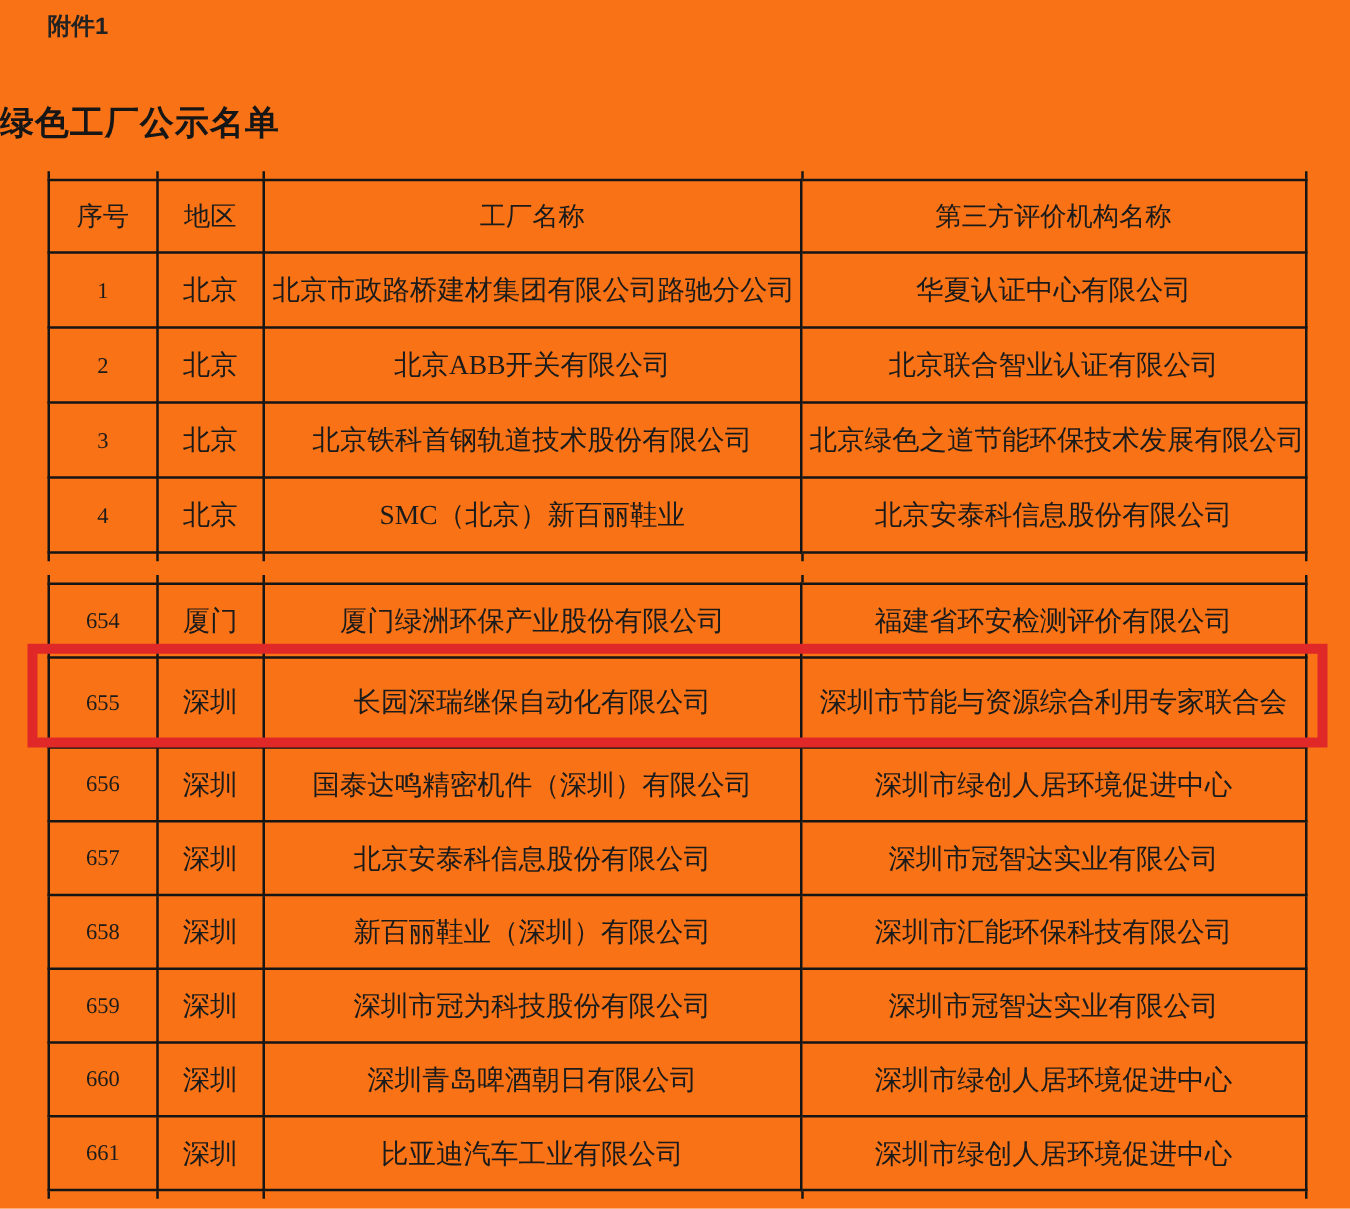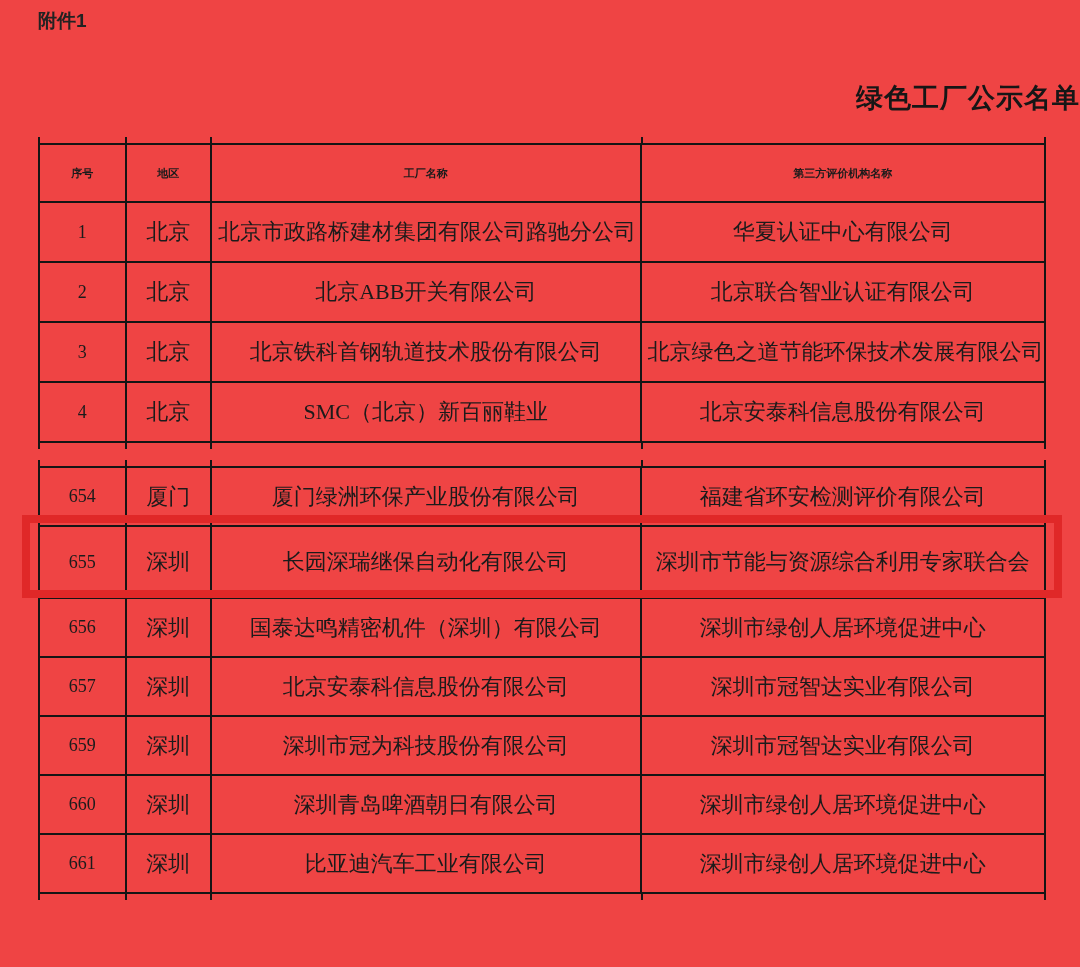--- a/index.html
+++ b/index.html
@@ -6,38 +6,38 @@
     margin: 0;
     padding: 0;
     background: #ffffff;
     font-family: "Liberation Serif", "DejaVu Serif", serif;
     color: #1b1b1b;
   }
   .page {
     position: relative;
     width: 1080px;
     height: 967px;
-    background: #ef4444;
+    background: #f97316;
     overflow: hidden;
   }
   .attachment-label {
     position: absolute;
     left: 38px;
     top: 8px;
     font-family: "Liberation Sans", "DejaVu Sans", sans-serif;
     font-weight: 700;
     font-size: 19px;
     color: #222;
   }
   .doc-title {
     position: absolute;
     left: 0;
     right: 0;
     top: 80px;
-    text-align: right;
+    text-align: left;
     font-family: Liberation Mono, monospace;
     font-weight: 700;
     font-size: 27px;
     letter-spacing: 1px;
     color: #161616;
   }
   .tbl-wrap {
     position: absolute;
     left: 38px;
     width: 1008px;
@@ -52,23 +52,23 @@
   th, td {
     border: 2px solid #151515;
     text-align: center;
     vertical-align: middle;
     font-size: 22px;
     padding: 2px 6px;
     overflow: hidden;
     white-space: nowrap;
   }
   th {
-    font-weight: 700;
+    font-weight: 400;
     height: 52px;
-    font-size: 11px;
+    font-size: 21px;
   }
   #table1 td { height: 54px; }
   #table2 td { height: 53px; }
   #table2 tr.hl td { height: 66px; }
   td.c-no { font-size: 18px; }
   
   .tick {
     position: absolute;
     width: 2px;
     height: 6px;
@@ -190,20 +190,26 @@
             <td class="c-factory">国泰达鸣精密机件（深圳）有限公司</td>
             <td class="c-agency">深圳市绿创人居环境促进中心</td>
           </tr>
           <tr>
             <td class="c-no">657</td>
             <td class="c-region">深圳</td>
             <td class="c-factory">北京安泰科信息股份有限公司</td>
             <td class="c-agency">深圳市冠智达实业有限公司</td>
           </tr>
           <tr>
+            <td class="c-no">658</td>
+            <td class="c-region">深圳</td>
+            <td class="c-factory">新百丽鞋业（深圳）有限公司</td>
+            <td class="c-agency">深圳市汇能环保科技有限公司</td>
+          </tr>
+          <tr>
             <td class="c-no">659</td>
             <td class="c-region">深圳</td>
             <td class="c-factory">深圳市冠为科技股份有限公司</td>
             <td class="c-agency">深圳市冠智达实业有限公司</td>
           </tr>
           <tr>
             <td class="c-no">660</td>
             <td class="c-region">深圳</td>
             <td class="c-factory">深圳青岛啤酒朝日有限公司</td>
             <td class="c-agency">深圳市绿创人居环境促进中心</td>

